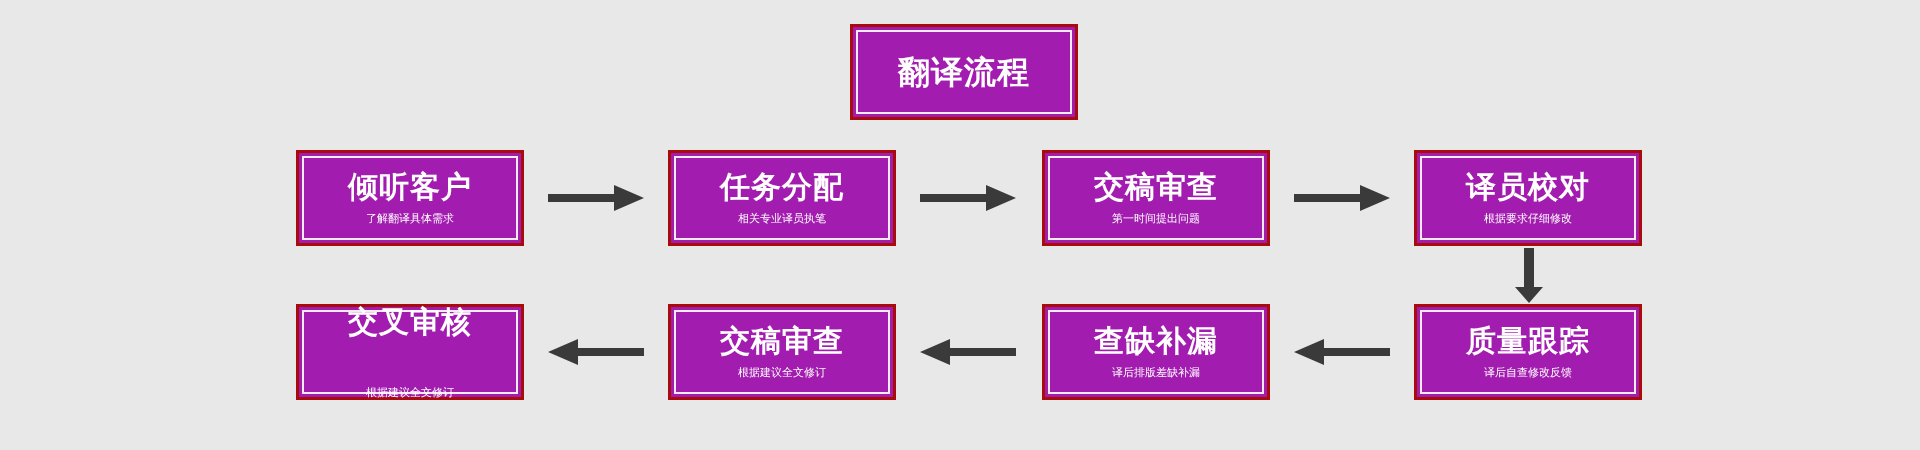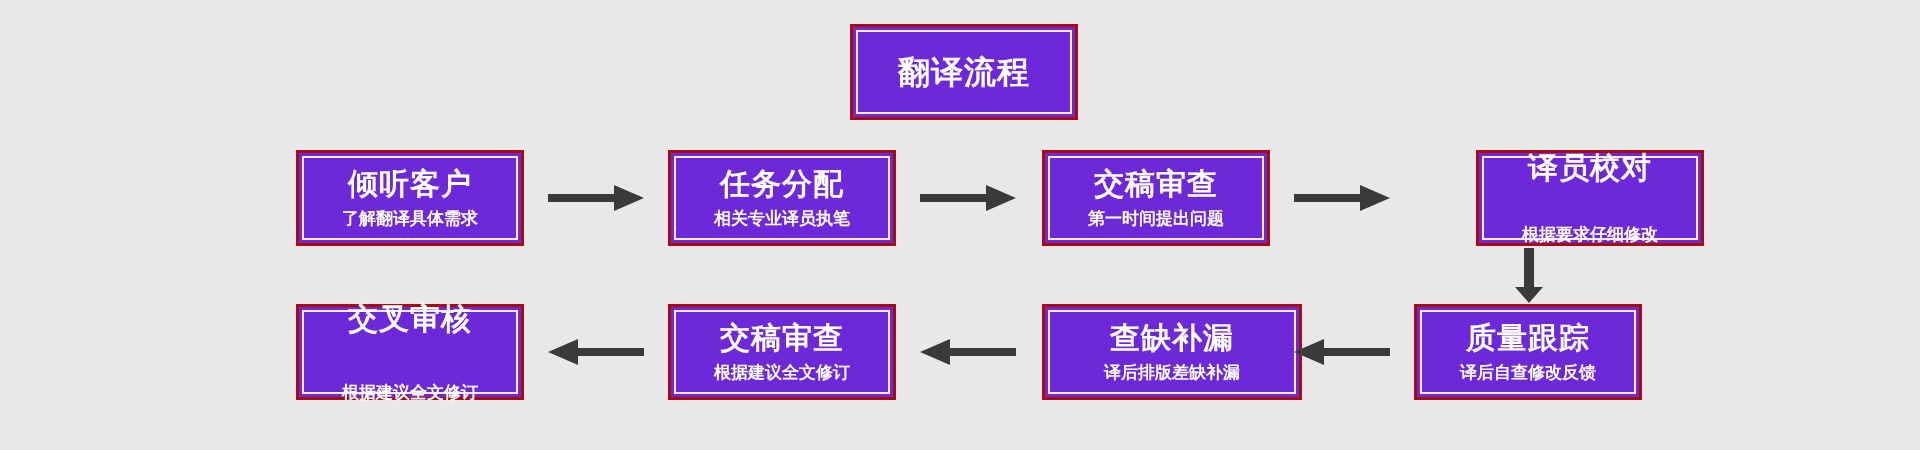--- a/index.html
+++ b/index.html
@@ -16,21 +16,21 @@
   #canvas {
     position: relative;
     width: 1920px;
     height: 450px;
   }
 
   
   .node {
     position: absolute;
     box-sizing: border-box;
-    background: #6d28d9;
+    background: #a21caf;
     border: 3px solid #a90b0b;
     outline: none;
     display: flex;
     flex-direction: column;
     align-items: center;
     justify-content: center;
     color: #ffffff;
     text-align: center;
     line-height: 1;
   }
@@ -49,22 +49,22 @@
     position: relative;
     z-index: 2;
     font-size: 30px;
     font-weight: bold;
     letter-spacing: 1px;
     white-space: nowrap;
   }
   .node .sub {
     position: relative;
     z-index: 2;
-    font-size: 17px;
-    font-weight: bold;
+    font-size: 11px;
+    font-weight: normal;
     margin-top: 11px;
     white-space: nowrap;
   }
 
   
   .node.title-card {
     justify-content: center;
   }
   .node.title-card .title {
     font-size: 32px;
@@ -95,36 +95,36 @@
   <div class="node" style="left:668px; top:150px; width:228px; height:96px;">
     <div class="title">任务分配</div>
     <div class="sub">相关专业译员执笔</div>
   </div>
 
   <div class="node" style="left:1042px; top:150px; width:228px; height:96px;">
     <div class="title">交稿审查</div>
     <div class="sub">第一时间提出问题</div>
   </div>
 
-  <div class="node" style="left:1476px; top:150px; width:228px; height:96px;justify-content:space-between;">
+  <div class="node" style="left:1414px; top:150px; width:228px; height:96px;">
     <div class="title">译员校对</div>
     <div class="sub">根据要求仔细修改</div>
   </div>
 
   <div class="node" style="left:296px; top:304px; width:228px; height:96px;gap:39px;">
     <div class="title">交叉审核</div>
     <div class="sub">根据建议全文修订</div>
   </div>
 
   <div class="node" style="left:668px; top:304px; width:228px; height:96px;">
     <div class="title">交稿审查</div>
     <div class="sub">根据建议全文修订</div>
   </div>
 
-  <div class="node" style="left:1042px; top:304px; width:260px; height:96px;">
+  <div class="node" style="left:1042px; top:304px; width:228px; height:96px;">
     <div class="title">查缺补漏</div>
     <div class="sub">译后排版差缺补漏</div>
   </div>
 
   <div class="node" style="left:1414px; top:304px; width:228px; height:96px;">
     <div class="title">质量跟踪</div>
     <div class="sub">译后自查修改反馈</div>
   </div>
 
   <div class="arrow" style="left:546px; top:180px;">

